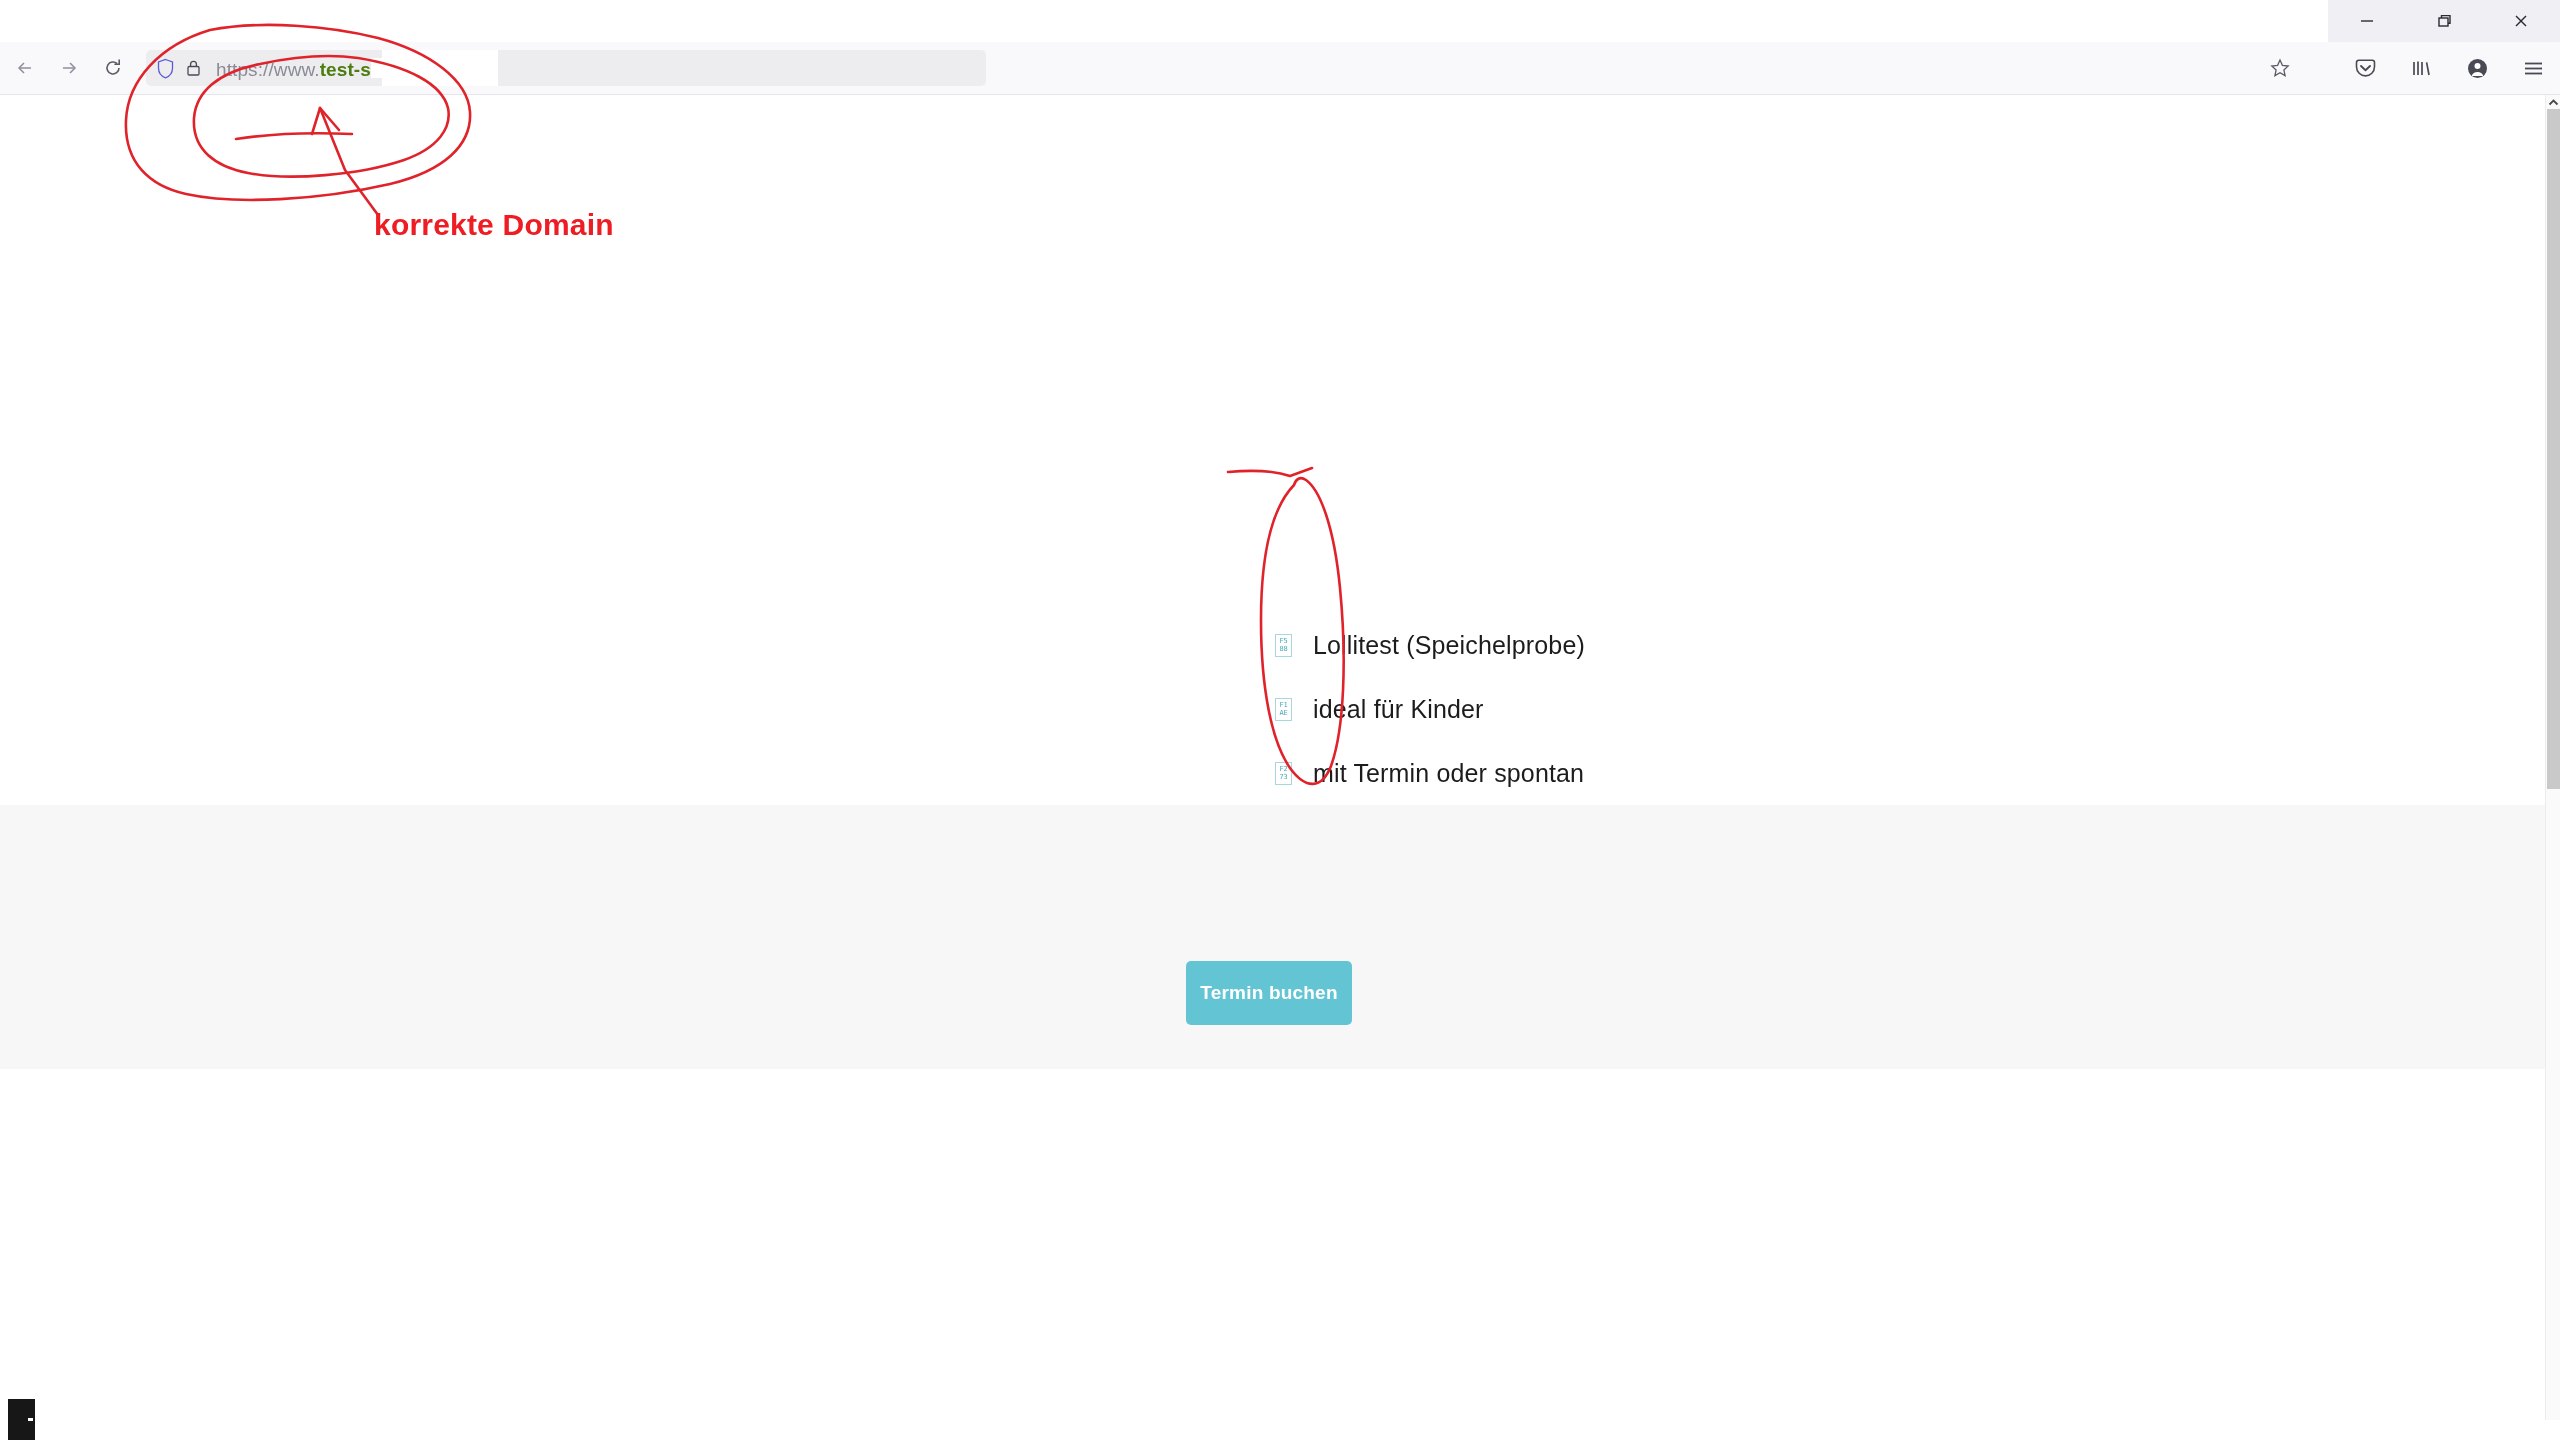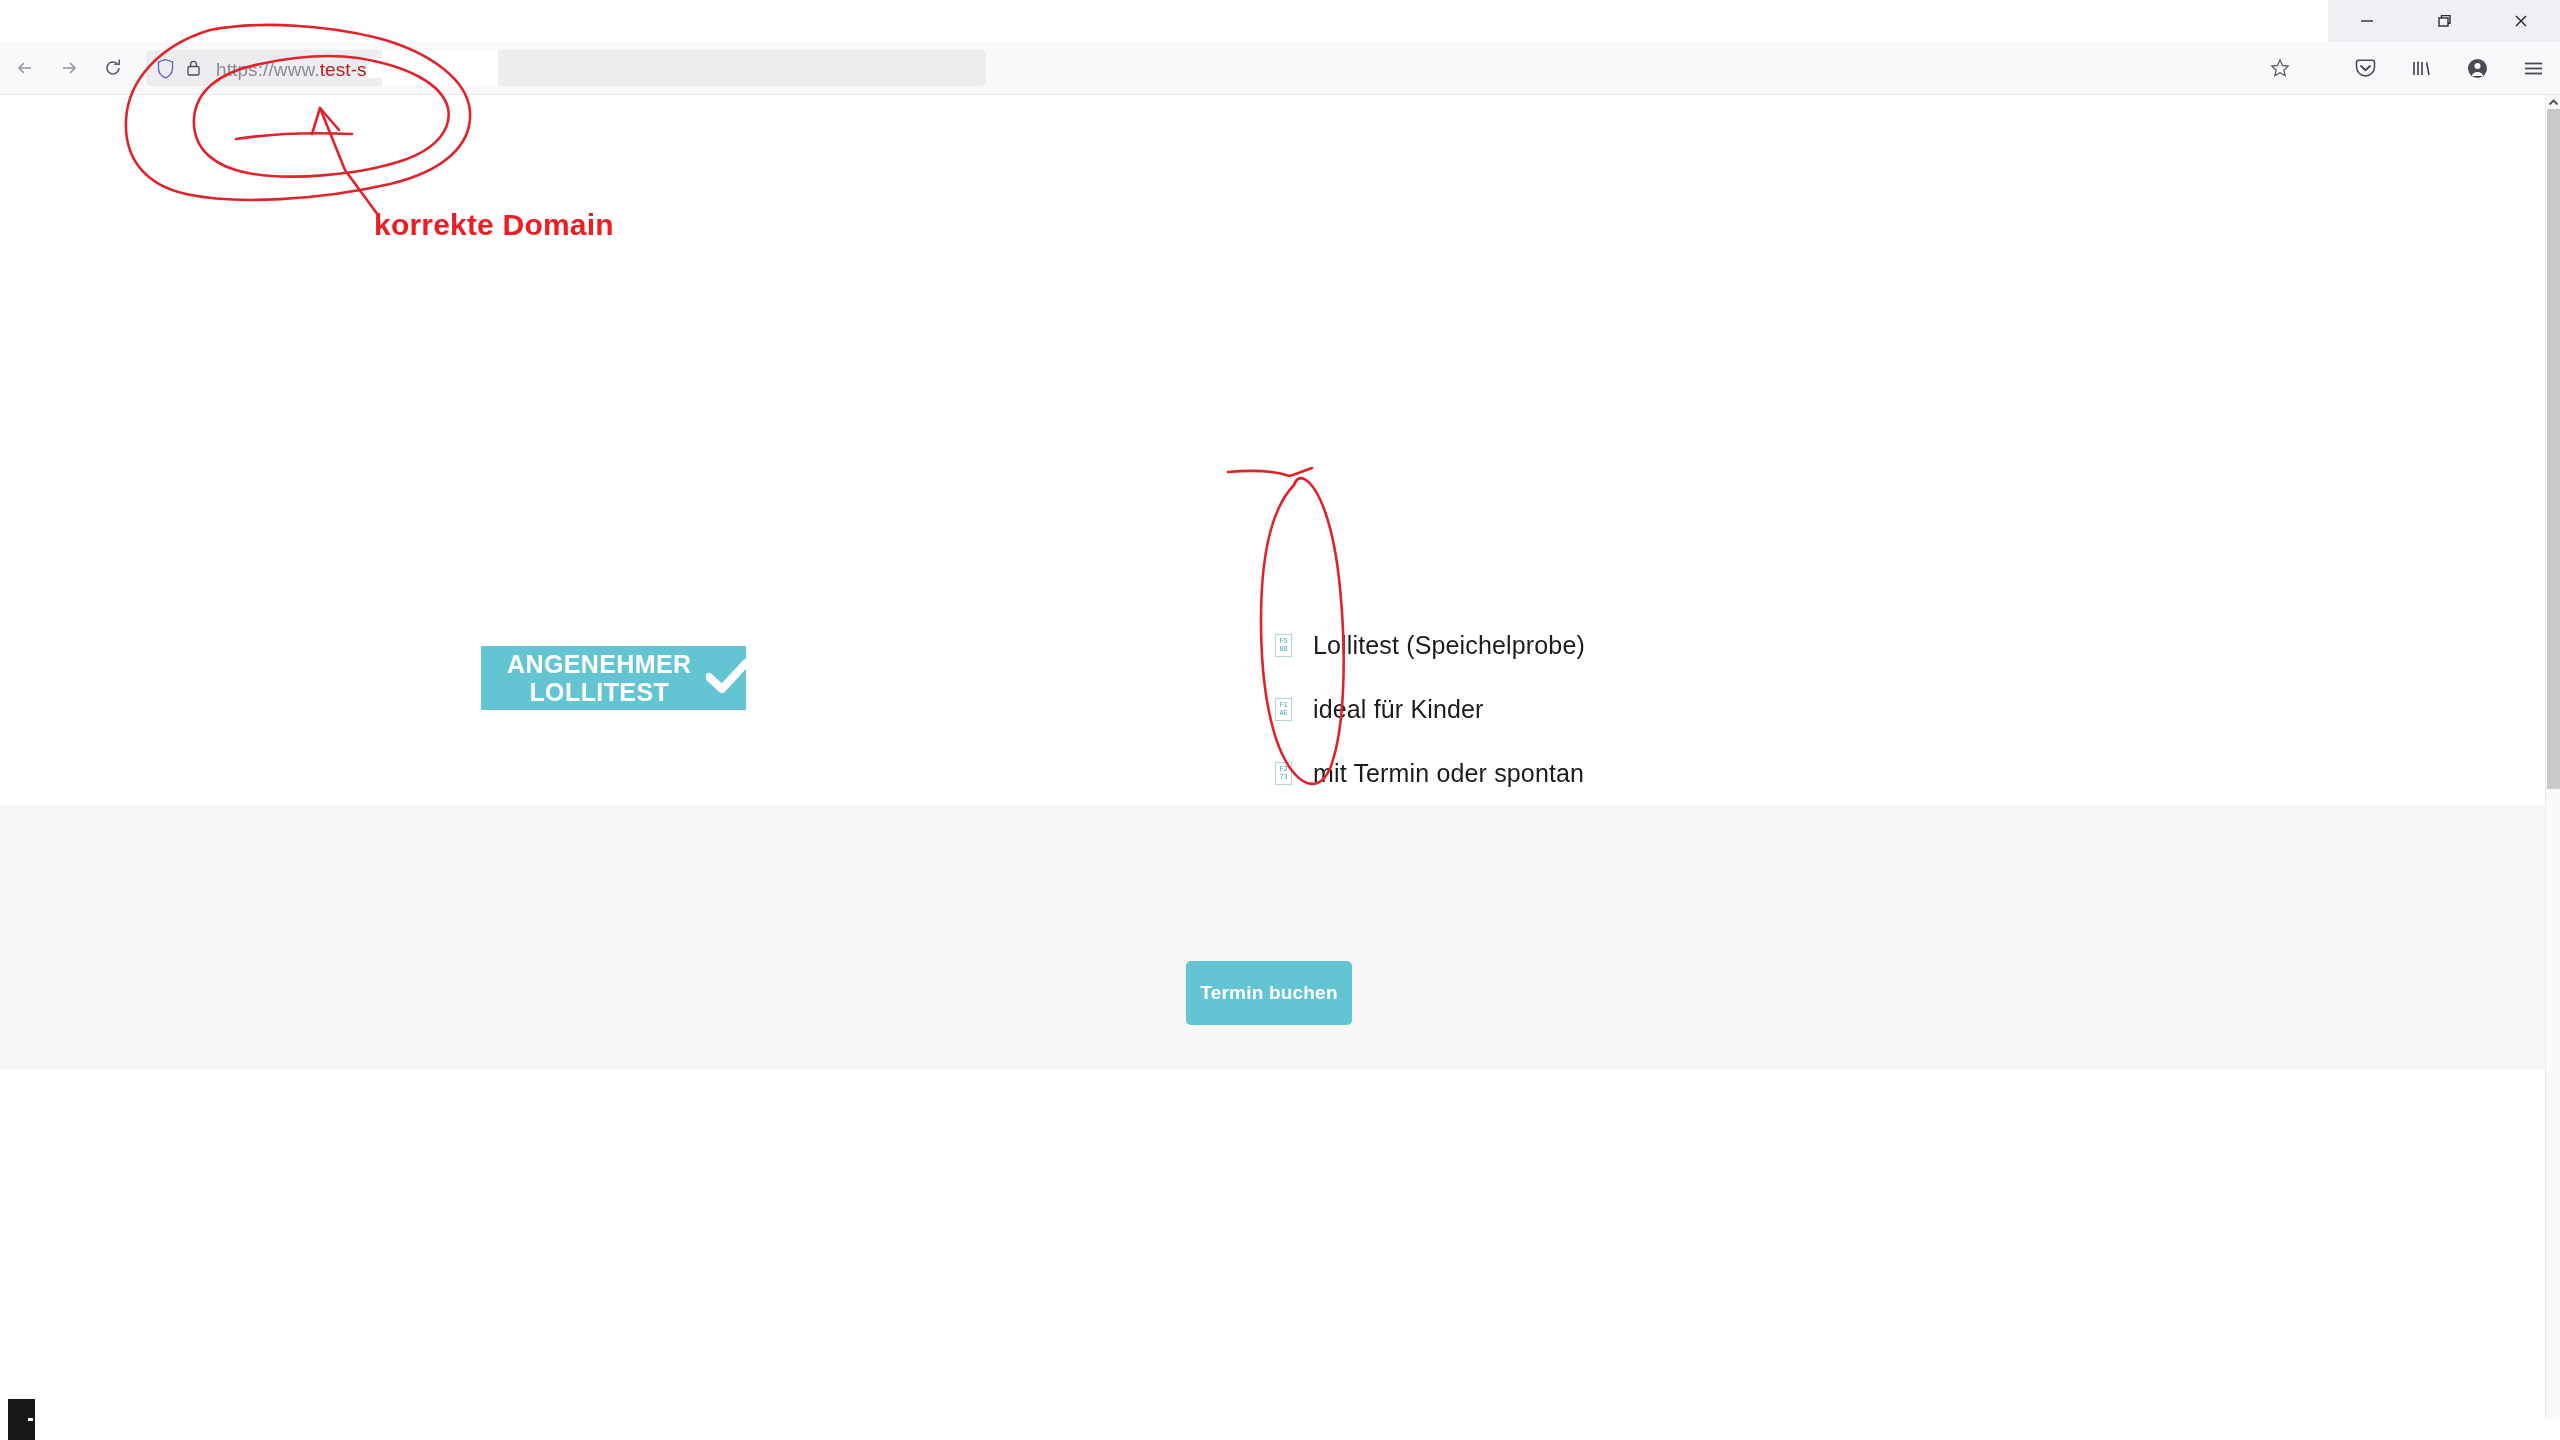--- a/index.html
+++ b/index.html
@@ -101,21 +101,21 @@
     margin-left: 14px;
     font-size: 19px;
     color: #6e6e78;
     white-space: nowrap;
     letter-spacing: 0.1px;
     position: relative;
     display: flex;
     align-items: baseline;
   }
   #url-scheme { color: #8b8b96; }
-  #url-host-a { color: #b91c1c; font-weight: 400;}
+  #url-host-a { color: #4d7c0f; font-weight: 700;}
   #url-redaction {
     display: inline-block;
     width: 60px;
     height: 20px;
     background: #ffffff;
     vertical-align: middle;
     position: relative;
     top: 2px;
   }
   #url-tld { color: #3d3d46; }
@@ -463,28 +463,20 @@
         <line x1="4" y1="12.5" x2="21" y2="12.5" stroke="currentColor" stroke-width="1.8"></line>
         <line x1="4" y1="17.5" x2="21" y2="17.5" stroke="currentColor" stroke-width="1.8"></line>
       </svg>
     </div>
   </div>
 
   <div id="content-viewport">
 
     <div id="hero-section">
 
-      <div class="badge" id="badge-1">
-        <span class="badge-text"><span>ANGENEHMER</span><br><span>LOLLITEST</span></span>
-        <span class="badge-check">
-          <svg width="44" height="34" viewBox="0 0 44 34" aria-hidden="true">
-            <polyline points="3,18 16,30 41,3" fill="none" stroke="#ffffff" stroke-width="8" stroke-linecap="round" stroke-linejoin="round"></polyline>
-          </svg>
-        </span>
-      </div>
 
 
       <div id="feature-list">
 
         <div class="feature-row">
           <span class="tofu">
             <span>F5</span>
               <span>88</span>
           </span>
           <span class="feature-label">Lollitest (Speichelprobe)</span>

